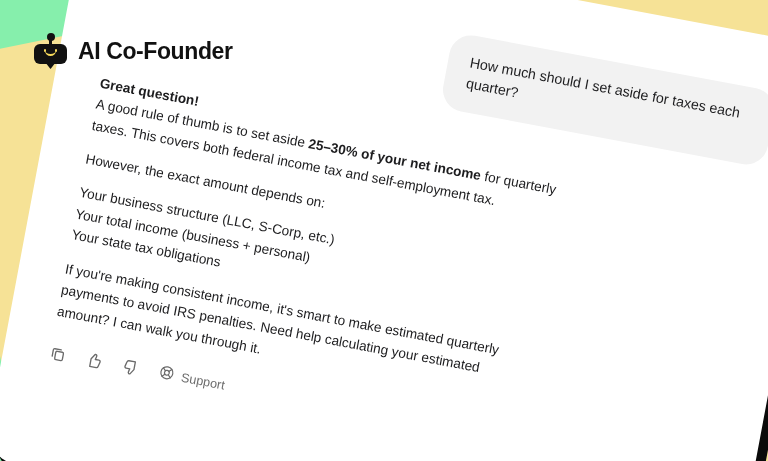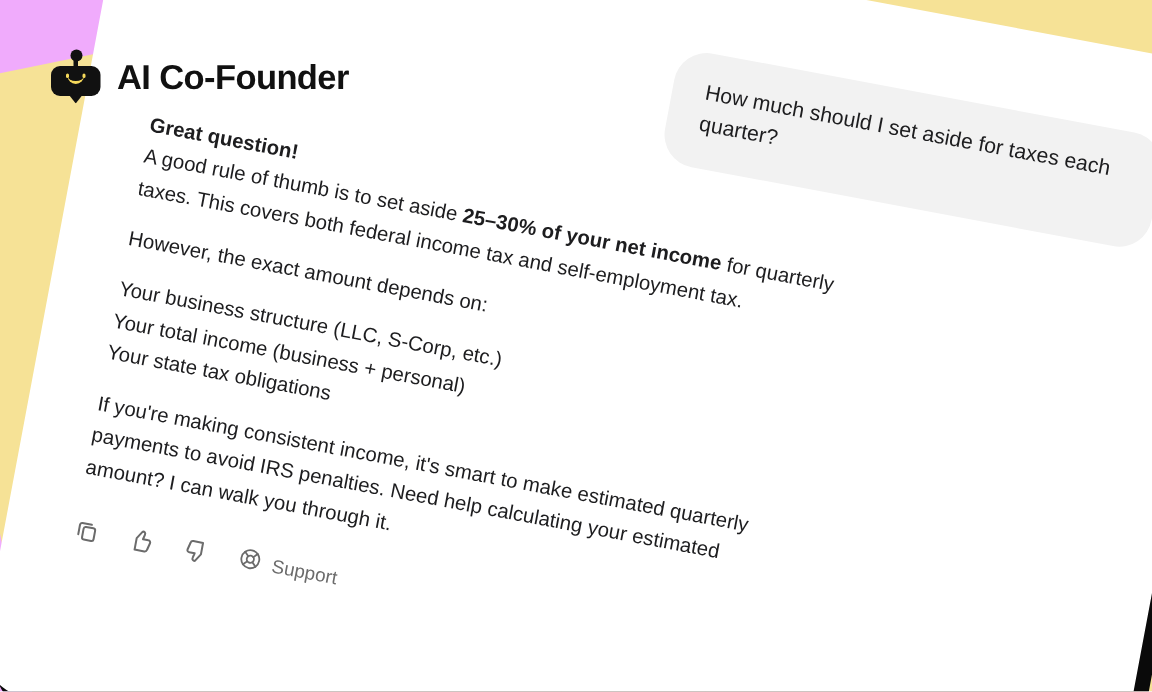--- a/index.html
+++ b/index.html
@@ -6,21 +6,21 @@
 
   html, body {
     width:768px; height:461px;
     overflow:hidden;
     font-family:"Liberation Sans", sans-serif;
   }
 
   #stage {
     position:relative;
     width:768px; height:461px;
-    background:#f0abfc;
+    background:#86efac;
     overflow:hidden;
   }
 
   
   .bg-grid {
     position:absolute; inset:0;
     background-image:
       linear-gradient(to right, rgba(195,150,30,0.16) 1px, transparent 1px),
       linear-gradient(to bottom, rgba(195,150,30,0.16) 1px, transparent 1px);
     background-size:96px 56px;

